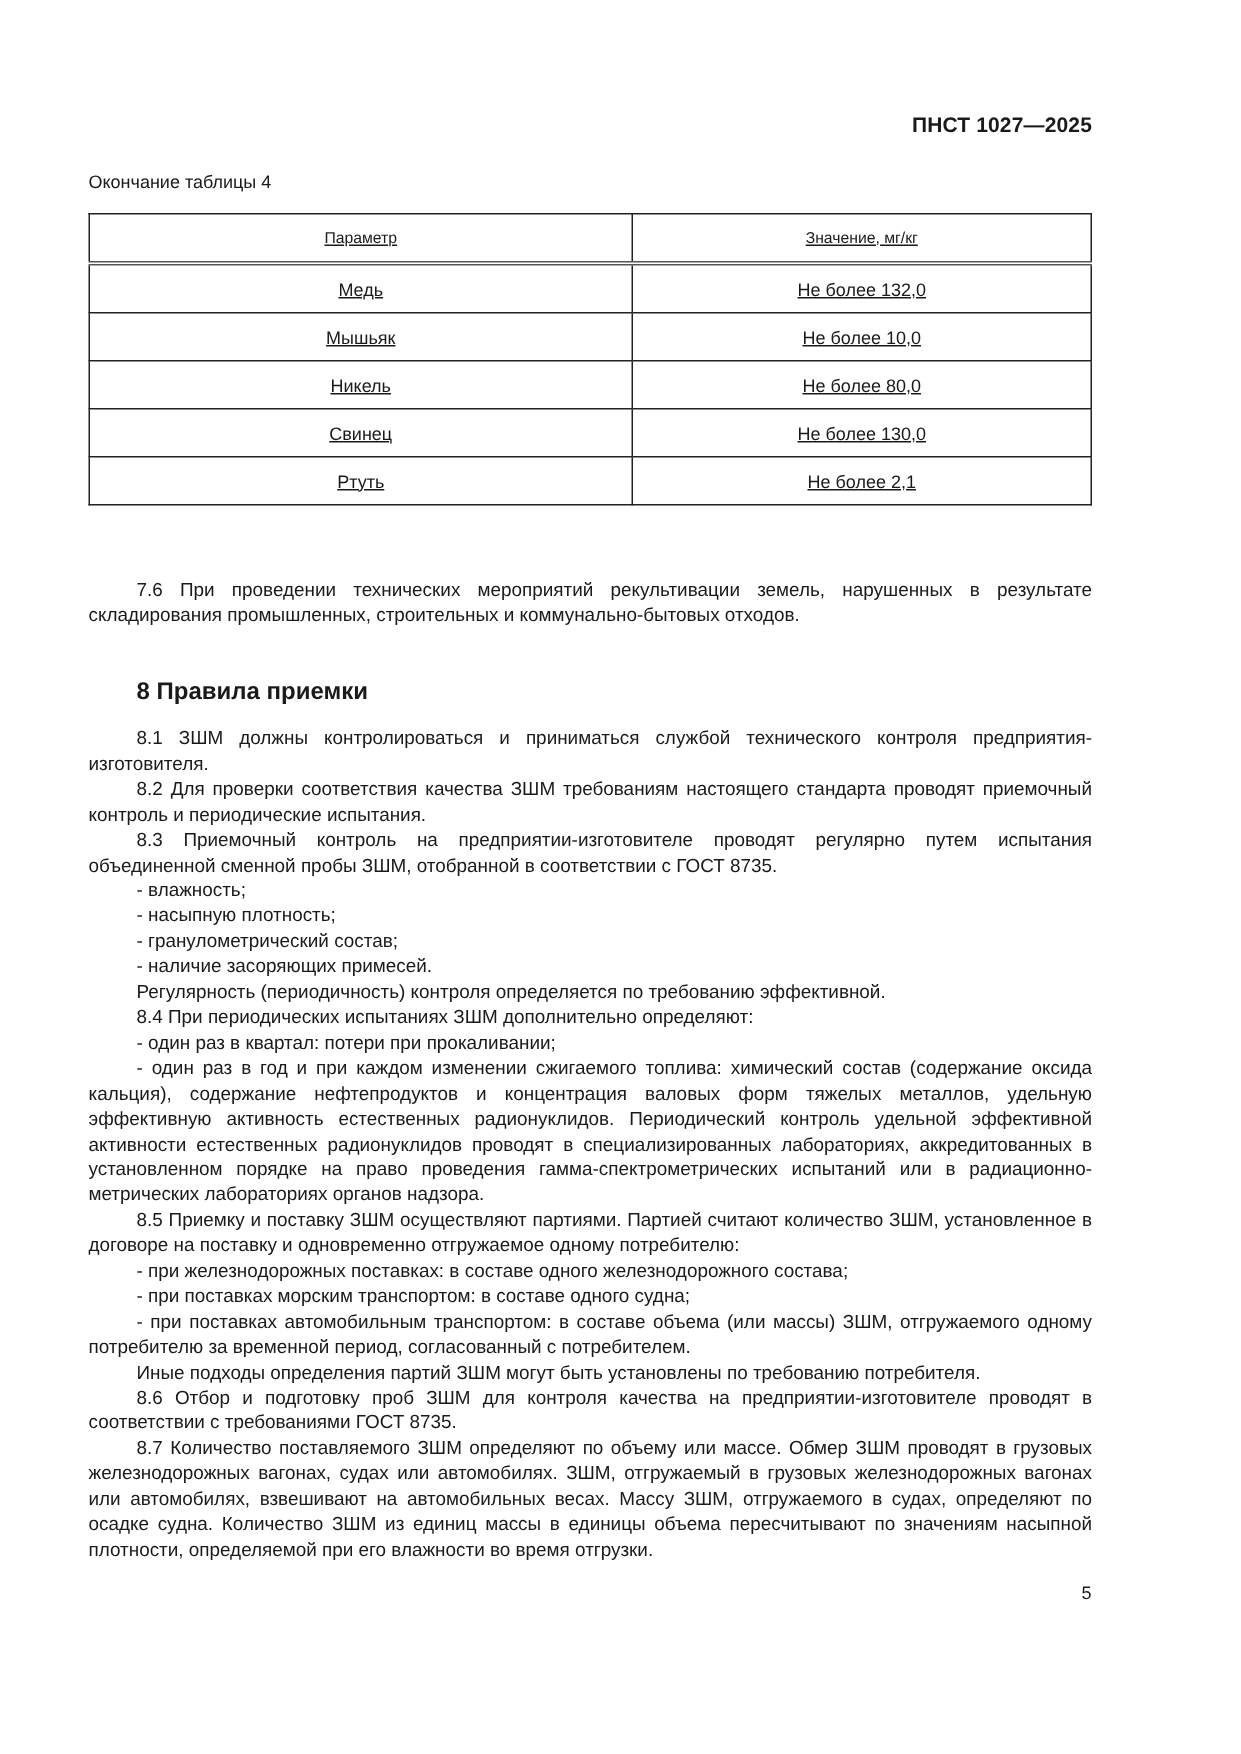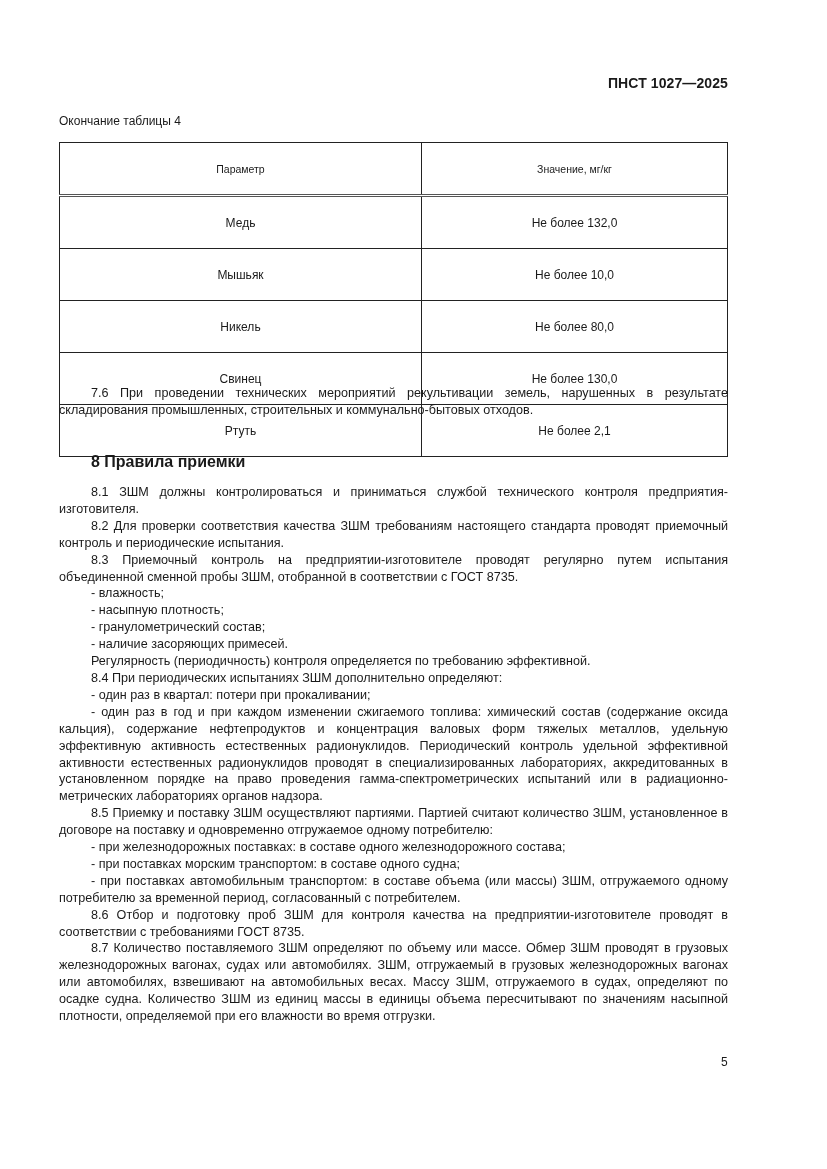--- a/index.html
+++ b/index.html
@@ -13,21 +13,21 @@
     }
     .table-caption {
       position: absolute; top: 114px; left: 59px;
       font-size: 12px;
     }
     table.data {
       position: absolute; top: 142px; left: 59px; width: 669px;
       border-collapse: collapse; font-size: 12px;
     }
     table.data td, table.data th {
-      border: 1.5px solid #222; height: 31px; padding: 10px 6px; font-weight: normal;
+      border: 1.5px solid #222; height: 31px; padding: 0 6px; font-weight: normal; text-decoration: underline;
     }
     table.data th { font-size: 10.5px; height: 31px; text-align: center; border-bottom: 3px double #555; }
     table.data td.param { text-align: center; width: 349px; margin-left: 46px; }
     table.data td.val { text-align: center; }
     .body-text {
       position: absolute; left: 59px; width: 669px; font-size: 12.6px; line-height: 16.9px;
       text-align: justify;
     }
     .body-text p { margin: 0; }
     .indent { text-indent: 32px; }
@@ -93,17 +93,18 @@
   <p class="list-item">- гранулометрический состав;</p>
   <p class="list-item">- наличие засоряющих примесей.</p>
   <p class="list-item">Регулярность (периодичность) контроля определяется по требованию эффективной.</p>
   <p class="list-item">8.4 При периодических испытаниях ЗШМ дополнительно определяют:</p>
   <p class="list-item">- один раз в квартал: потери при прокаливании;</p>
   <p class="indent">- один раз в год и при каждом изменении сжигаемого топлива: химический состав (содержание оксида кальция), содержание нефтепродуктов и концентрация валовых форм тяжелых металлов, удельную эффективную активность естественных радионуклидов. Периодический контроль удельной эффективной активности естественных радионуклидов проводят в специализированных лабораториях, аккредитованных в установленном порядке на право проведения гамма-спектрометрических испытаний или в радиационно-метрических лабораториях органов надзора.</p>
   <p class="indent">8.5 Приемку и поставку ЗШМ осуществляют партиями. Партией считают количество ЗШМ, установленное в договоре на поставку и одновременно отгружаемое одному потребителю:</p>
   <p class="indent">- при железнодорожных поставках: в составе одного железнодорожного состава;</p>
   <p class="indent">- при поставках морским транспортом: в составе одного судна;</p>
   <p class="indent">- при поставках автомобильным транспортом: в составе объема (или массы) ЗШМ, отгружаемого одному потребителю за временной период, согласованный с потребителем.</p>
+  <p class="indent">Иные подходы определения партий ЗШМ могут быть установлены по требованию потребителя.</p>
   <p class="indent">8.6 Отбор и подготовку проб ЗШМ для контроля качества на предприятии-изготовителе проводят в соответствии с требованиями ГОСТ 8735.</p>
   <p class="indent">8.7 Количество поставляемого ЗШМ определяют по объему или массе. Обмер ЗШМ проводят в грузовых железнодорожных вагонах, судах или автомобилях. ЗШМ, отгружаемый в грузовых железнодорожных вагонах или автомобилях, взвешивают на автомобильных весах. Массу ЗШМ, отгружаемого в судах, определяют по осадке судна. Количество ЗШМ из единиц массы в единицы объема пересчитывают по значениям насыпной плотности, определяемой при его влажности во время отгрузки.</p>
 </div>
 
 <div class="page-number">5</div>
 
 </body></html>

